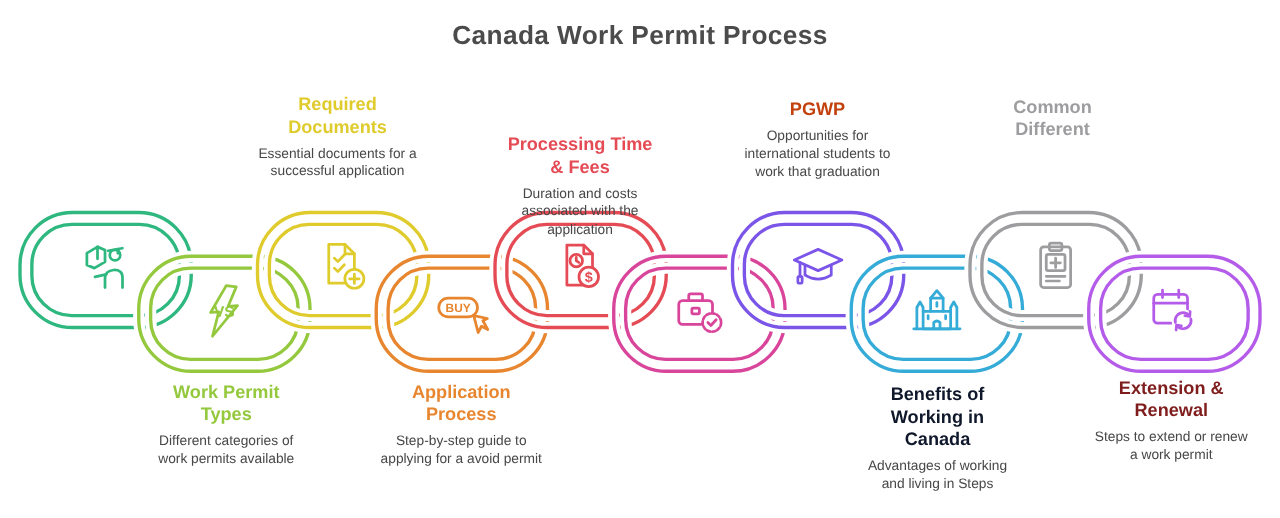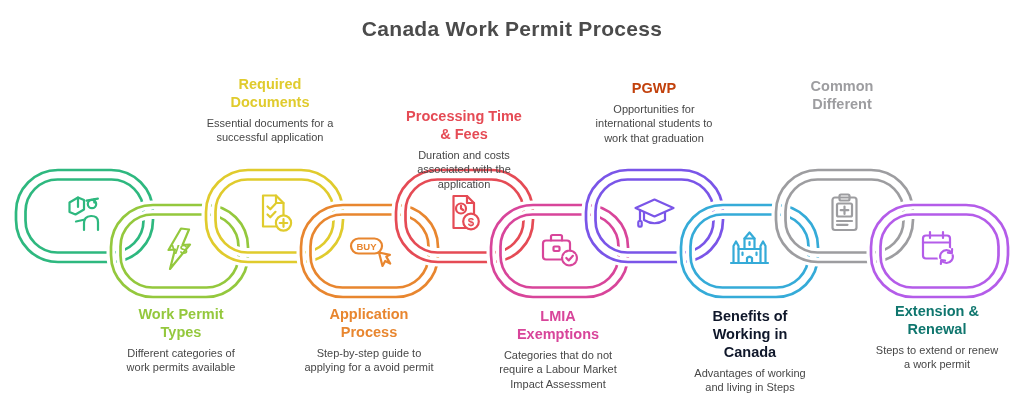--- a/index.html
+++ b/index.html
@@ -186,44 +186,37 @@
     <div class="s">Step-by-step guide to
 applying for a avoid permit</div>
   </div>
   <div class="label p4">
     <div class="t" style="color: rgb(229, 75, 85);">Processing Time
 &amp; Fees</div>
     <div class="s">Duration and costs
 associated with the
 application</div>
   </div>
-  <div class="label p5">
-    <div class="t" style="color: rgb(216, 69, 154);">LMIA
-Exemptions</div>
-    <div class="s">Categories that do not
-require a Labour Market
-Impact Assessment</div>
-  </div>
   <div class="label p6">
     <div class="t" style="color: #c2410c;">PGWP</div>
     <div class="s">Opportunities for
 international students to
 work that graduation</div>
   </div>
   <div class="label p7">
     <div class="t" style="color: #0f172a;">Benefits of
 Working in
 Canada</div>
     <div class="s">Advantages of working
 and living in Steps</div>
   </div>
   <div class="label p8">
     <div class="t" style="color: rgb(157, 157, 160);">Common
 Different</div>
   </div>
   <div class="label p9">
-    <div class="t" style="color: #0f766e;">Extension &amp;
+    <div class="t" style="color: #7f1d1d;">Extension &amp;
 Renewal</div>
     <div class="s">Steps to extend or renew
 a work permit</div>
   </div>
 
 </div>
 
 </body></html>

